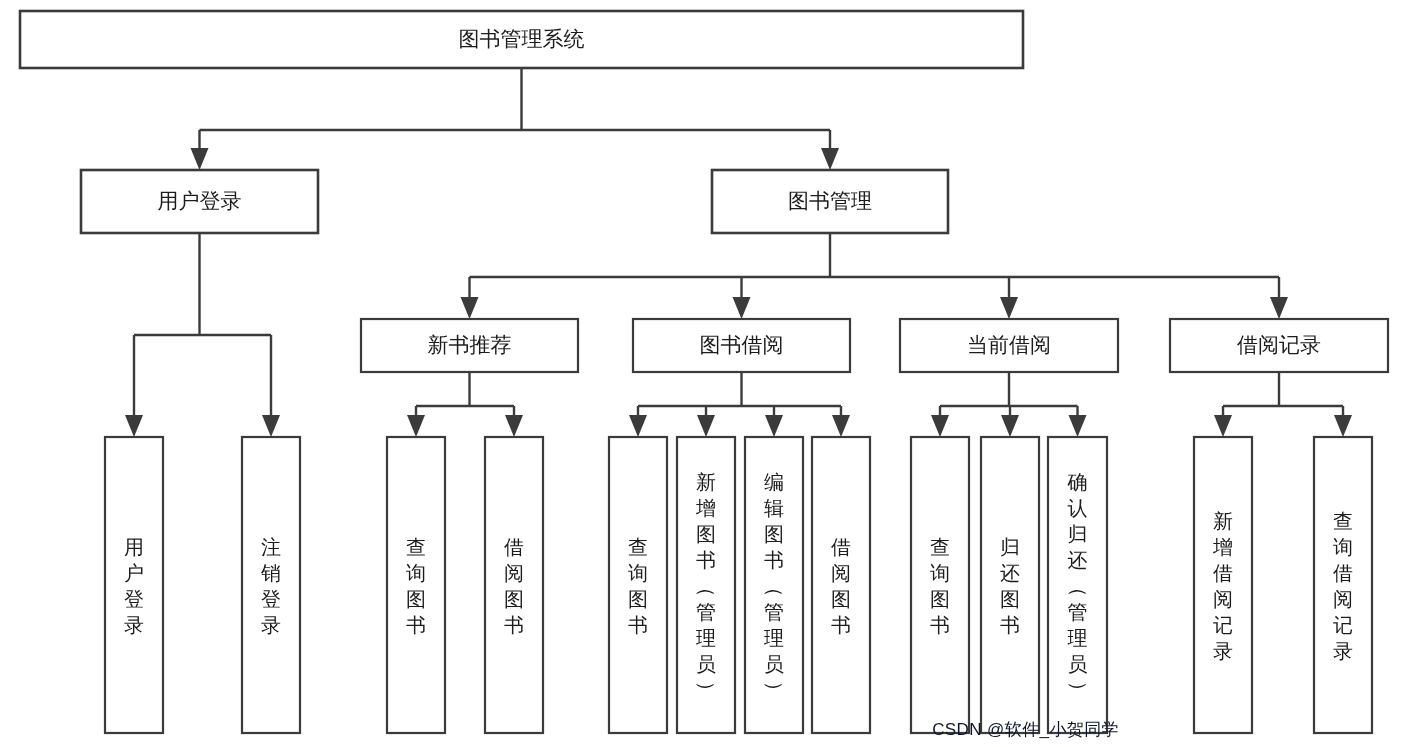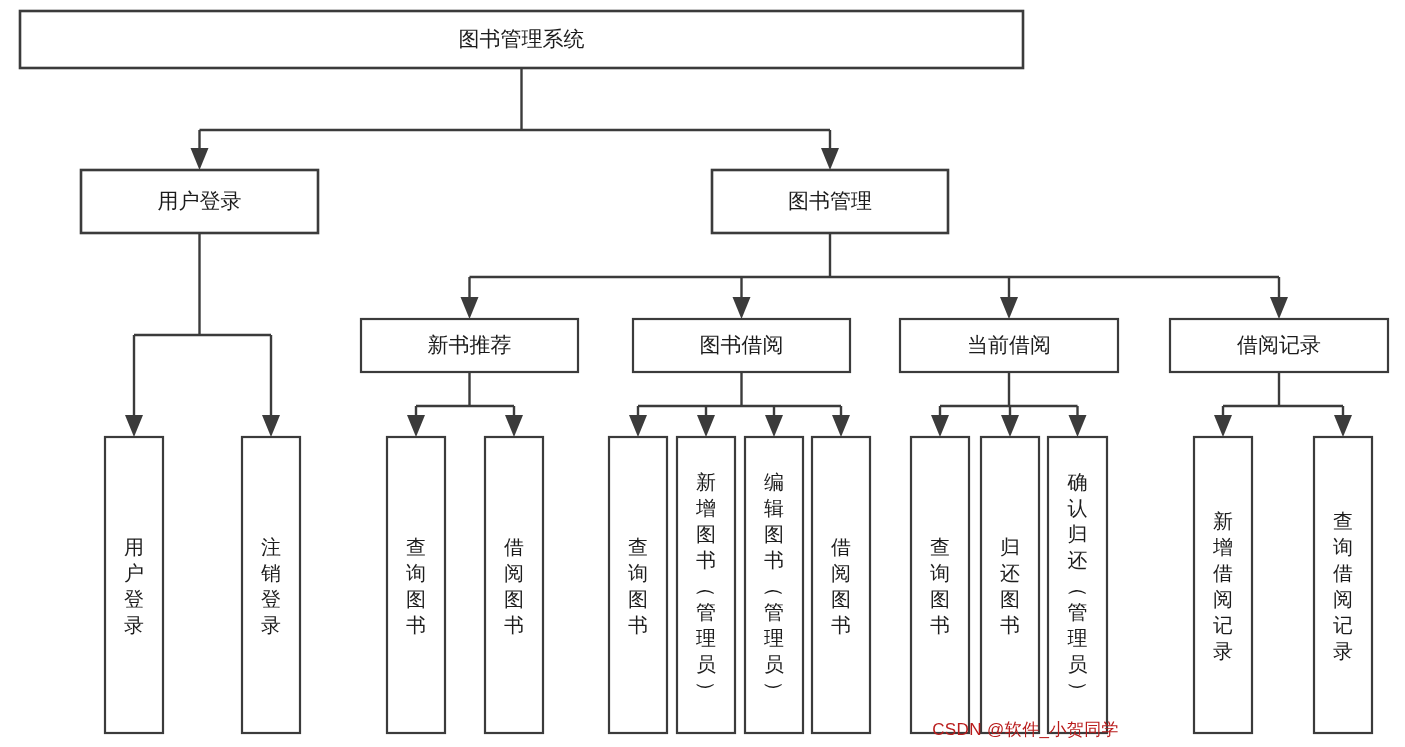--- a/index.html
+++ b/index.html
@@ -56,21 +56,21 @@
     fill: #1c1c1c;
     font-size: 20px;
     text-anchor: middle;
   }
   .watermark {
     position: absolute;
     right: 8px;
     bottom: 6px;
     font-family: "Liberation Sans", "DejaVu Sans", sans-serif;
     font-size: 17px;
-    color: #b91c1c;
+    color: #0f172a;
     letter-spacing: 0.4px;
     white-space: nowrap;
     pointer-events: none;
   }
 </style>
 </head>
 <body>
 
 <div id="diagram-root">
   <svg class="flow" viewBox="0 0 1405 747" xmlns="http://www.w3.org/2000/svg">

